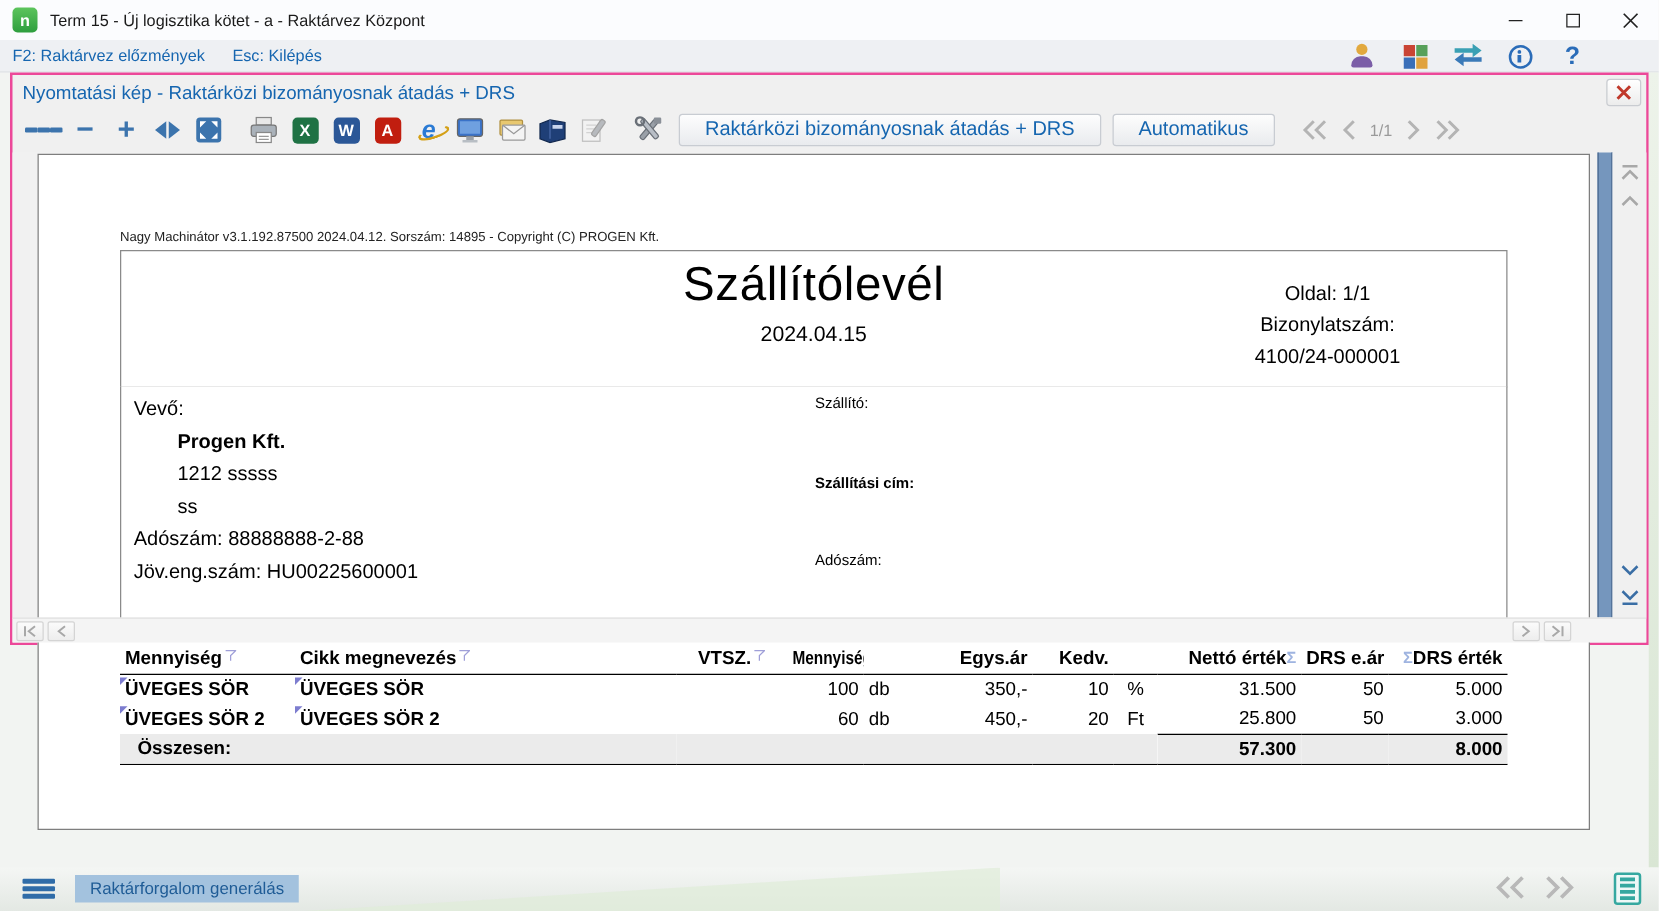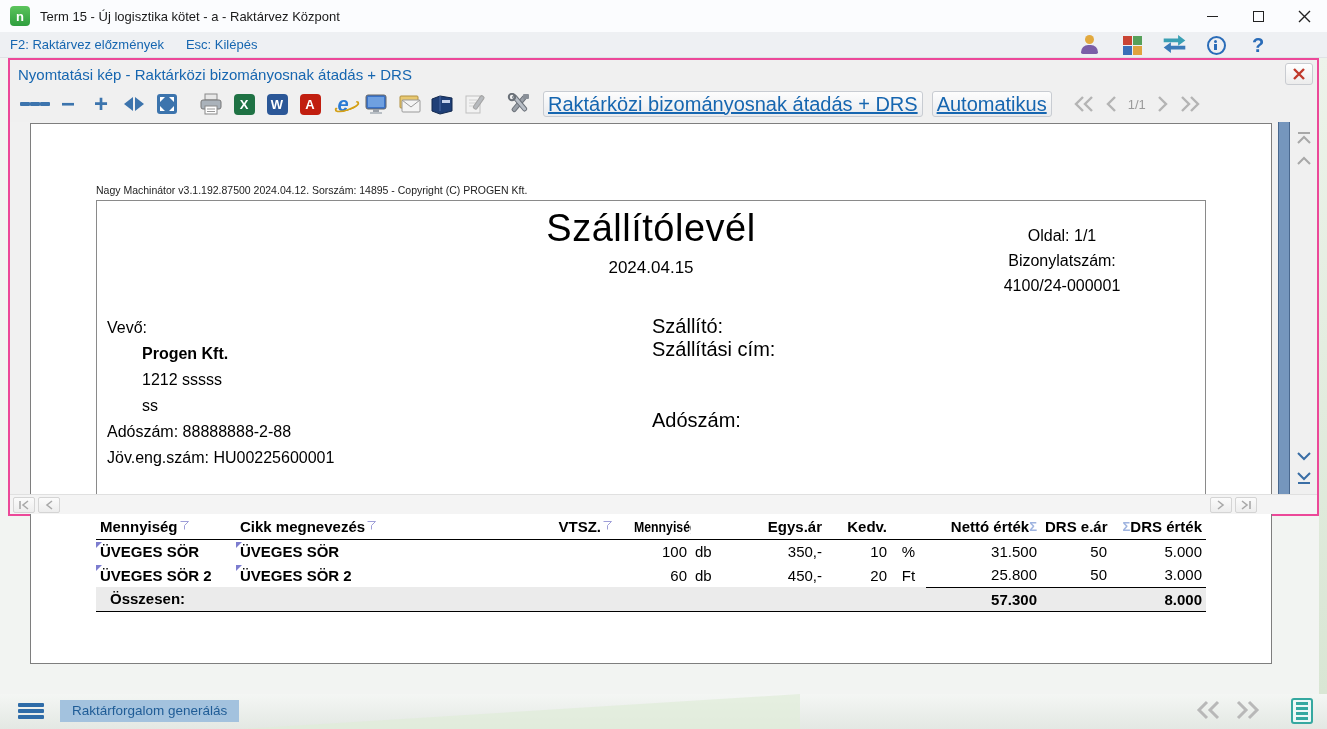--- a/index.html
+++ b/index.html
@@ -40,21 +40,21 @@
   .tbtn{width:30px;height:28px;display:flex;align-items:center;justify-content:center;border-radius:3px;position:relative;}
   .hamb div{width:20px;height:3.5px;background:#3c74ad;border-radius:1px;margin:1.5px 0;}
   .glyph-blue{color:#3c74ad;font-size:24px;font-weight:bold;line-height:20px;}
   .tri-l{width:0;height:0;border-top:7px solid transparent;border-bottom:7px solid transparent;border-right:9px solid #3c74ad;margin-right:2px;}
   .tri-r{width:0;height:0;border-top:7px solid transparent;border-bottom:7px solid transparent;border-left:9px solid #3c74ad;}
   .doc-badge{width:21px;height:21px;border-radius:4px;display:flex;align-items:center;justify-content:center;color:#fff;font-weight:bold;font-size:13px;}
   .xls{background:#1f7244;}.doc{background:#2b5797;}.pdf{background:#c11e0f;}
   .ie-e{font-size:20px;font-weight:bold;font-style:italic;color:#2a7ad4;position:relative;}
   .ie-ring{position:absolute;top:9px;left:-3px;width:26px;height:9px;border:2px solid #d4a017;border-radius:50%;transform:rotate(-18deg);border-top-color:transparent;}
   .tool-sep{width:8px;}
-  .text-btn{height:26px;border:1px solid #c8ccd2;border-radius:3px;background:linear-gradient(#fdfdfd,#e9ebee);color:#1666b0;font-size:20px;display:flex;align-items:center;padding:0 4px;margin-left:6px;white-space:nowrap;text-decoration:underline;}
+  .text-btn{height:26px;border:1px solid #c8ccd2;border-radius:3px;background:linear-gradient(#fdfdfd,#e9ebee);color:#1666b0;font-size:16px;display:flex;align-items:center;padding:0 20px;margin-left:6px;white-space:nowrap;}
   .nav-group{display:flex;align-items:center;gap:10px;margin-left:18px;}
   .page-ind{color:#9a9a9a;font-size:13px;}
 
   
   .preview{position:absolute;left:0;top:62px;right:0;bottom:20px;background:#f1f1f1;}
   .paper{position:absolute;left:20px;top:1px;width:1242px;height:541px;background:#fff;border:1px solid #7e7e7e;}
   .blue-strip{position:absolute;right:27px;top:0;bottom:0;width:12px;background:#7596bd;border-left:1px solid #49688f;border-right:1px solid #49688f;}
   .vscroll{position:absolute;right:0;top:0;bottom:0;width:27px;background:#f0f0f0;}
   .vs-btn{width:22px;height:20px;margin:2px auto;display:flex;align-items:center;justify-content:center;border-radius:2px;}
   .vs-top{position:absolute;top:4px;left:0;right:0;}
@@ -80,22 +80,22 @@
   .sysline{position:absolute;left:65px;top:60px;font-size:10.5px;color:#222;}
   .docbox{position:absolute;left:65px;width:1110px;border:1px solid #8a8a8a;background:#fff;}
   .box-head{top:76px;height:110px;}
   .box-addr{top:185px;height:201px;border-top:none;}
   .doc-title{text-align:center;font-size:38px;color:#000;margin-top:6px;letter-spacing:.5px;}
   .doc-date{text-align:center;font-size:17px;margin-top:8px;}
   .doc-meta{position:absolute;right:28px;top:22px;width:230px;text-align:center;font-size:16px;line-height:25px;}
   .addr-left{position:absolute;left:10px;top:6px;font-size:16px;line-height:26px;}
   .addr-left .ind{margin-left:35px;}
   .addr-left .bold{font-weight:bold;}
-  .addr-right{position:absolute;left:555px;top:6px;font-size:20px;}
-  .addr-right .l2{}
+  .addr-right{position:absolute;left:555px;top:6px;font-size:12px;}
+  .addr-right .l2{margin-top:50px;font-weight:bold;}
   .addr-right .l3{margin-top:48px;}
 
   table.items{position:absolute;left:65px;top:391px;width:1110px;border-collapse:collapse;font-size:15px;color:#000;table-layout:fixed;}
   .items th{font-weight:bold;white-space:nowrap;}
   .items th,.items td{height:24px;padding:0 4px;overflow:hidden;}
   .items thead th{border-bottom:1px solid #000;}
   .al{text-align:left;}.ar{text-align:right;}.ac{text-align:center;}
   .items td{position:relative;}
   .bold-cell{font-weight:bold;}
   .drill::before{content:"";position:absolute;top:2px;left:0;border-left:6px solid #7d7dcf;border-bottom:6px solid transparent;}

